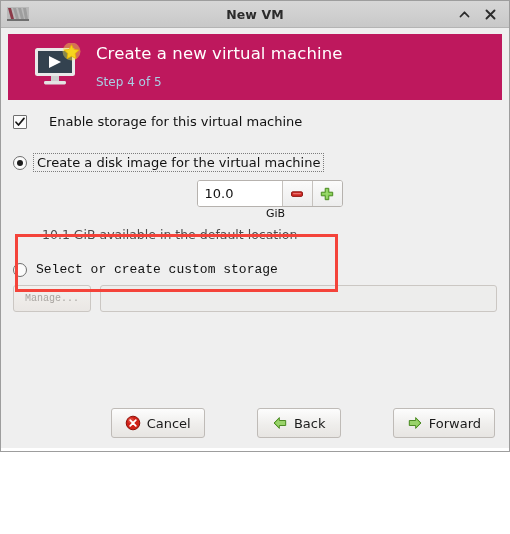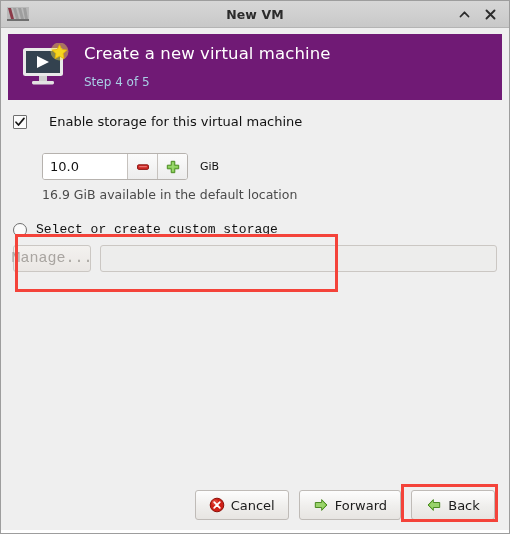--- a/index.html
+++ b/index.html
@@ -12,21 +12,21 @@
     height: 534px;
     font-family: "DejaVu Sans", "Liberation Sans", sans-serif;
     -webkit-font-smoothing: antialiased;
   }
 
   
   .window {
     position: absolute;
     left: 0; top: 0;
     width: 510px;
-    height: 534px;
+    height: 452px;
     box-sizing: border-box;
     border: 1px solid #9d9d9d;
     background: #efefef;
     display: flex;
     flex-direction: column;
     overflow: hidden;
   }
 
   
   .titlebar {
@@ -72,25 +72,25 @@
     justify-content: center;
     color: #2b2b2b;
   }
 
   
   .banner-wrap {
     padding: 6px 7px 0 7px;
     background: #efefef;
   }
   .banner {
-    background: #701a75;
+    background: #be185d;
     height: 66px;
     display: flex;
     align-items: center;
-    padding-left: 12px;
+    padding-left: 24px;
     box-sizing: border-box;
   }
   .banner-icon {
     width: 52px;
     height: 48px;
     flex: 0 0 auto;
     margin-right: 12px;
   }
   .banner-texts { display: flex; flex-direction: column; justify-content: center; }
   .banner-title {
@@ -168,20 +168,21 @@
 
   
   .sec-create { margin-top: 24px; }
 
   
   .spin-row {
     margin-top: 8px;
     margin-left: 29px;
     display: flex;
     align-items: center;
+    flex-direction: column;
   }
   .spin {
     display: flex;
     align-items: stretch;
     height: 27px;
     border: 1px solid #b6b2ae;
     border-radius: 3px;
     background: #ffffff;
     box-sizing: border-box;
     overflow: hidden;
@@ -227,21 +228,21 @@
     align-items: center;
     gap: 9px;
   }
   .btn-manage {
     width: 78px;
     height: 27px;
     border: 1px solid #cbc7c3;
     border-radius: 3px;
     background: linear-gradient(to bottom, #f3f1ef 0%, #eae7e4 100%);
     color: #a9a5a1;
-    font-size: 15px;
+    font-size: 10px;
     display: flex;
     align-items: center;
     justify-content: center;
     box-sizing: border-box;
   }
   .entry-disabled {
     flex: 1 1 auto;
     height: 27px;
     border: 1px solid #cbc7c3;
     border-radius: 3px;
@@ -268,20 +269,21 @@
     border: 1px solid #bfbbb7;
     border-radius: 3px;
     background: linear-gradient(to bottom, #fdfdfd 0%, #efeeec 55%, #e7e5e2 100%);
     display: flex;
     align-items: center;
     justify-content: center;
     gap: 6px;
     font-size: 13px;
     color: #1b1b1b;
     box-sizing: border-box;
+    margin-left: 42px;
   }
   .btn svg { display: block; }
 
   
   .annot {
     position: absolute;
     border: 3px solid #f4433a;
     box-sizing: border-box;
     pointer-events: none;
     z-index: 20;
@@ -349,41 +351,45 @@
     <div class="row">
       <span class="checkbox">
         <svg width="12" height="12" viewBox="0 0 12 12">
           <path d="M2 6.2 L4.5 9 L10 2.4" stroke="#151515" stroke-width="1.7" fill="none" stroke-linecap="round" stroke-linejoin="round"></path>
         </svg>
       </span>
       <span class="cb-label">Enable storage for this virtual machine</span>
     </div>
 
     <div class="sec-create">
+      <div class="row">
+        <span class="radio checked"></span>
+        <span class="radio-label focused">Create a disk image for the virtual machine</span>
+      </div>
 
       <div class="spin-row">
         <div class="spin">
           <input class="spin-entry" type="text" value="10.0" style="">
           <div class="spin-btn">
             <svg width="16" height="16" viewBox="0 0 16 16">
               <rect x="2.5" y="5.8" width="11" height="4.6" rx="1.3" fill="#cf2a26" stroke="#8f1b18" stroke-width="1"></rect>
               <rect x="4" y="6.9" width="8" height="1.3" rx="0.6" fill="#e8736f"></rect>
             </svg>
           </div>
           <div class="spin-btn">
             <svg width="16" height="16" viewBox="0 0 16 16">
               <path d="M6.2 2.3 h3.6 v3.9 h3.9 v3.6 h-3.9 v3.9 h-3.6 v-3.9 h-3.9 v-3.6 h3.9 z" fill="#79c843" stroke="#4e8c26" stroke-width="1" stroke-linejoin="round"></path>
               <path d="M7.1 3.3 h1.6 v4 h4 v1.3 h-4 v4 h-1.6 v-4 h-4 v-1.3 h4 z" fill="#aade83" opacity="0.75"></path>
             </svg>
           </div>
         </div>
         <span class="unit">GiB</span>
       </div>
 
-      <div class="hint">16.9 GiB available in the default location</div>
+      <div class="hint">10.1 GiB available in the default location</div>
     </div>
 
     <div class="sec-custom">
       <div class="row">
         <span class="radio"></span>
         <span class="radio-label">Select or create custom storage</span>
       </div>
       <div class="custom-row">
         <div class="btn-manage">Manage...</div>
         <div class="entry-disabled"></div>
@@ -398,30 +404,30 @@
       <svg width="16" height="16" viewBox="0 0 16 16">
         <circle cx="8" cy="8" r="6.8" fill="#cf2017" stroke="#8d1009" stroke-width="1"></circle>
         <circle cx="6" cy="5.5" r="3" fill="#ea5b4f" opacity="0.55"></circle>
         <path d="M5.2 5.2 L10.8 10.8 M10.8 5.2 L5.2 10.8" stroke="#ffffff" stroke-width="1.8" stroke-linecap="round"></path>
       </svg>
       <span>Cancel</span>
     </div>
 
     <div class="btn">
       <svg width="16" height="16" viewBox="0 0 16 16">
+        <path d="M7.3 2.6 L2 8 L7.3 13.4 v-2.9 h6.4 v-5 H7.3 z" fill="#7bc245" stroke="#4d8a25" stroke-width="1" stroke-linejoin="round"></path>
+        <path d="M7 4.3 L3.4 8 L7 11.7 v-1.8 h6 v-3.8 h-6 z" fill="#aede84" opacity="0.6"></path>
+      </svg>
+      <span>Back</span>
+    </div>
+
+    <div class="btn">
+      <svg width="16" height="16" viewBox="0 0 16 16">
         <path d="M8.7 2.6 L14 8 L8.7 13.4 v-2.9 H2.3 v-5 h6.4 z" fill="#7bc245" stroke="#4d8a25" stroke-width="1" stroke-linejoin="round"></path>
         <path d="M9 4.3 L12.6 8 L9 11.7 v-1.8 H3 v-3.8 h6 z" fill="#aede84" opacity="0.6"></path>
       </svg>
       <span>Forward</span>
     </div>
-
-    <div class="btn">
-      <svg width="16" height="16" viewBox="0 0 16 16">
-        <path d="M7.3 2.6 L2 8 L7.3 13.4 v-2.9 h6.4 v-5 H7.3 z" fill="#7bc245" stroke="#4d8a25" stroke-width="1" stroke-linejoin="round"></path>
-        <path d="M7 4.3 L3.4 8 L7 11.7 v-1.8 h6 v-3.8 h-6 z" fill="#aede84" opacity="0.6"></path>
-      </svg>
-      <span>Back</span>
-    </div>
   </div>
 
   <div class="annot" id="annot-fwd"></div>
   <div class="bottom-strip"></div>
 </div>
 
 </body></html>

